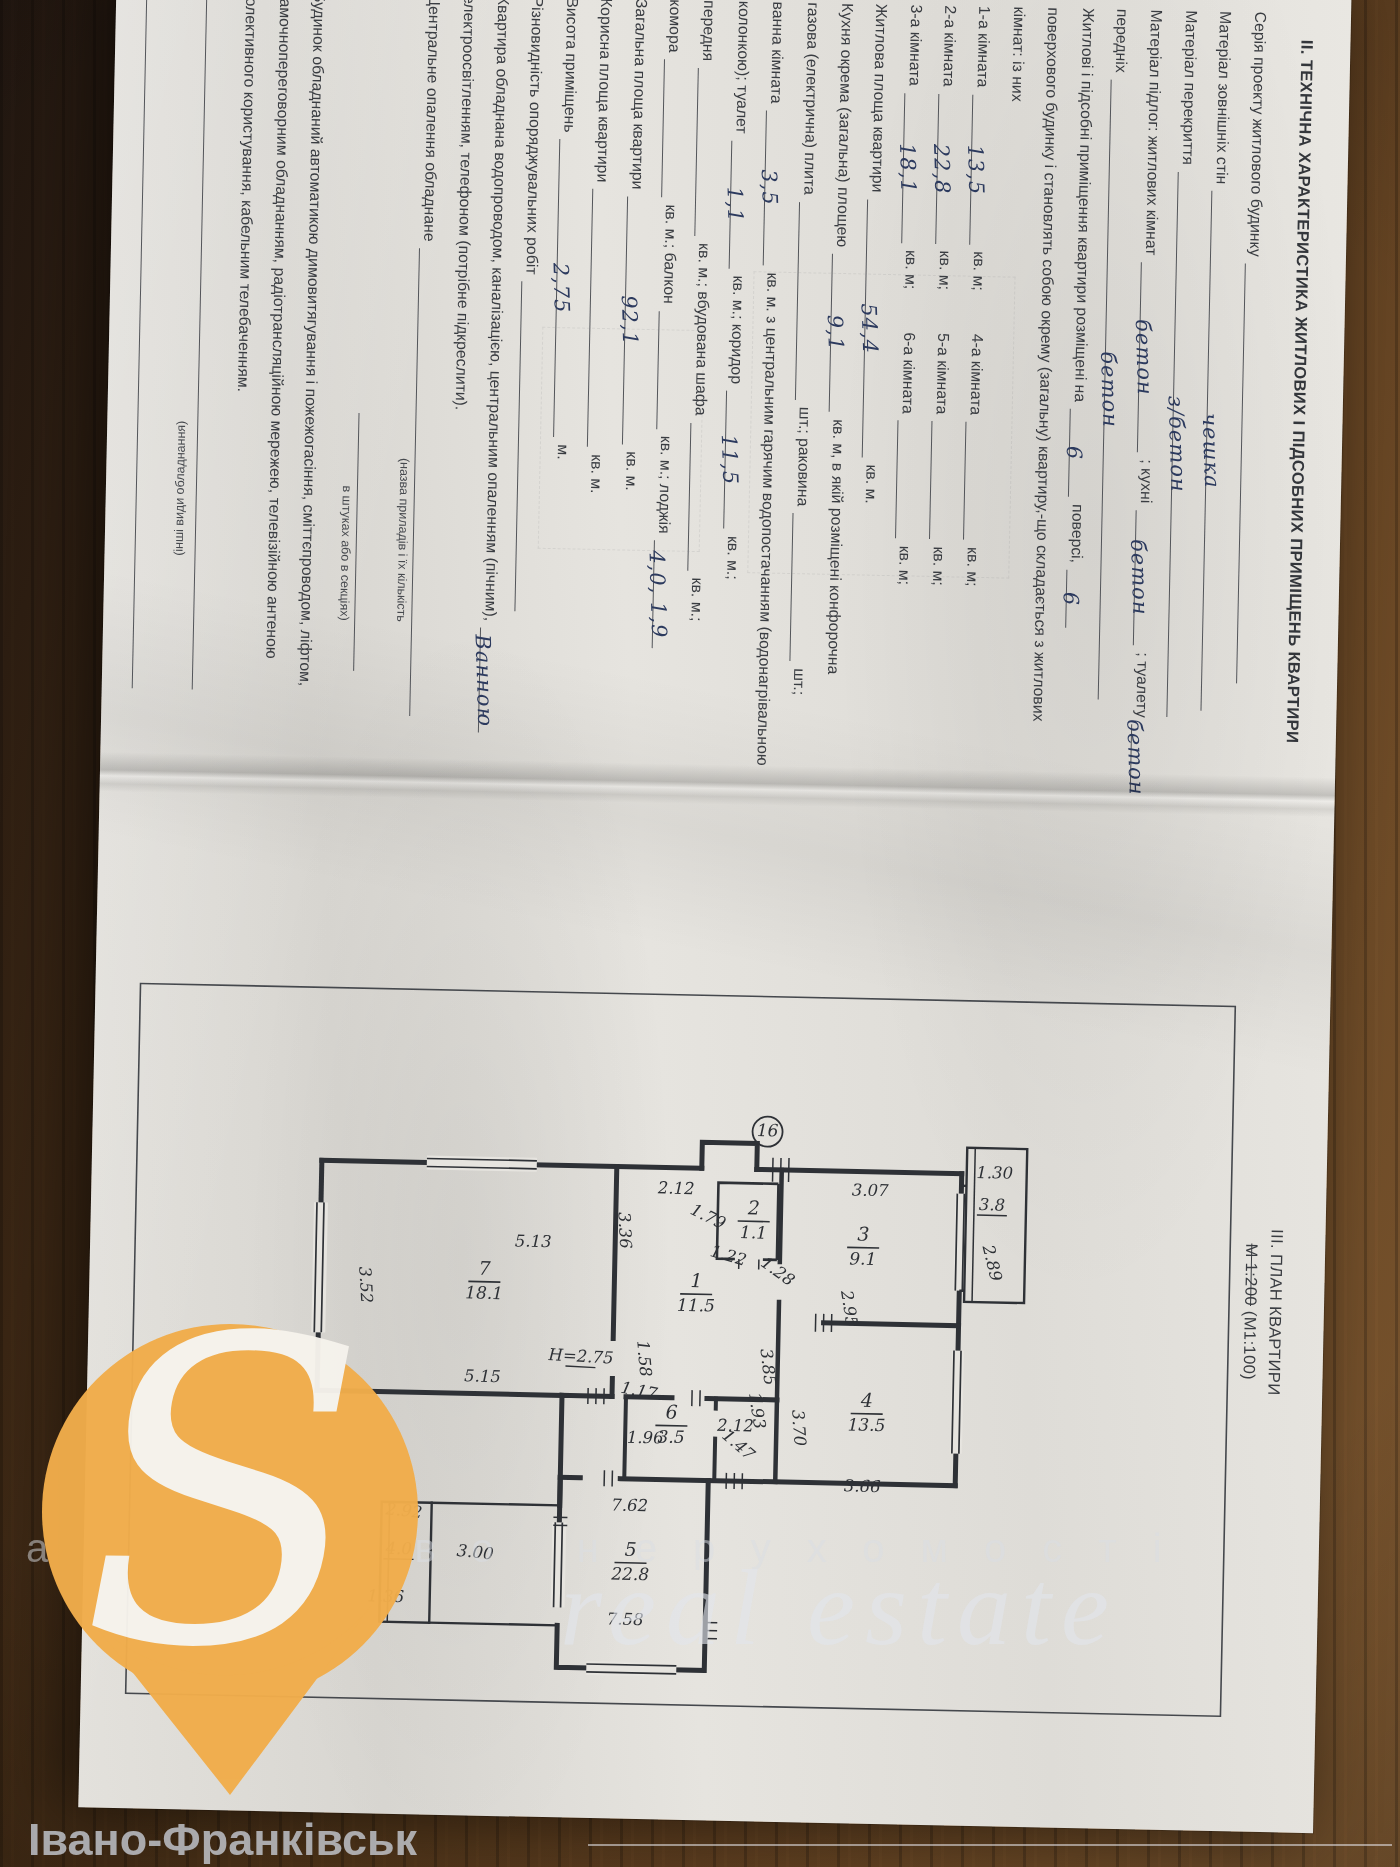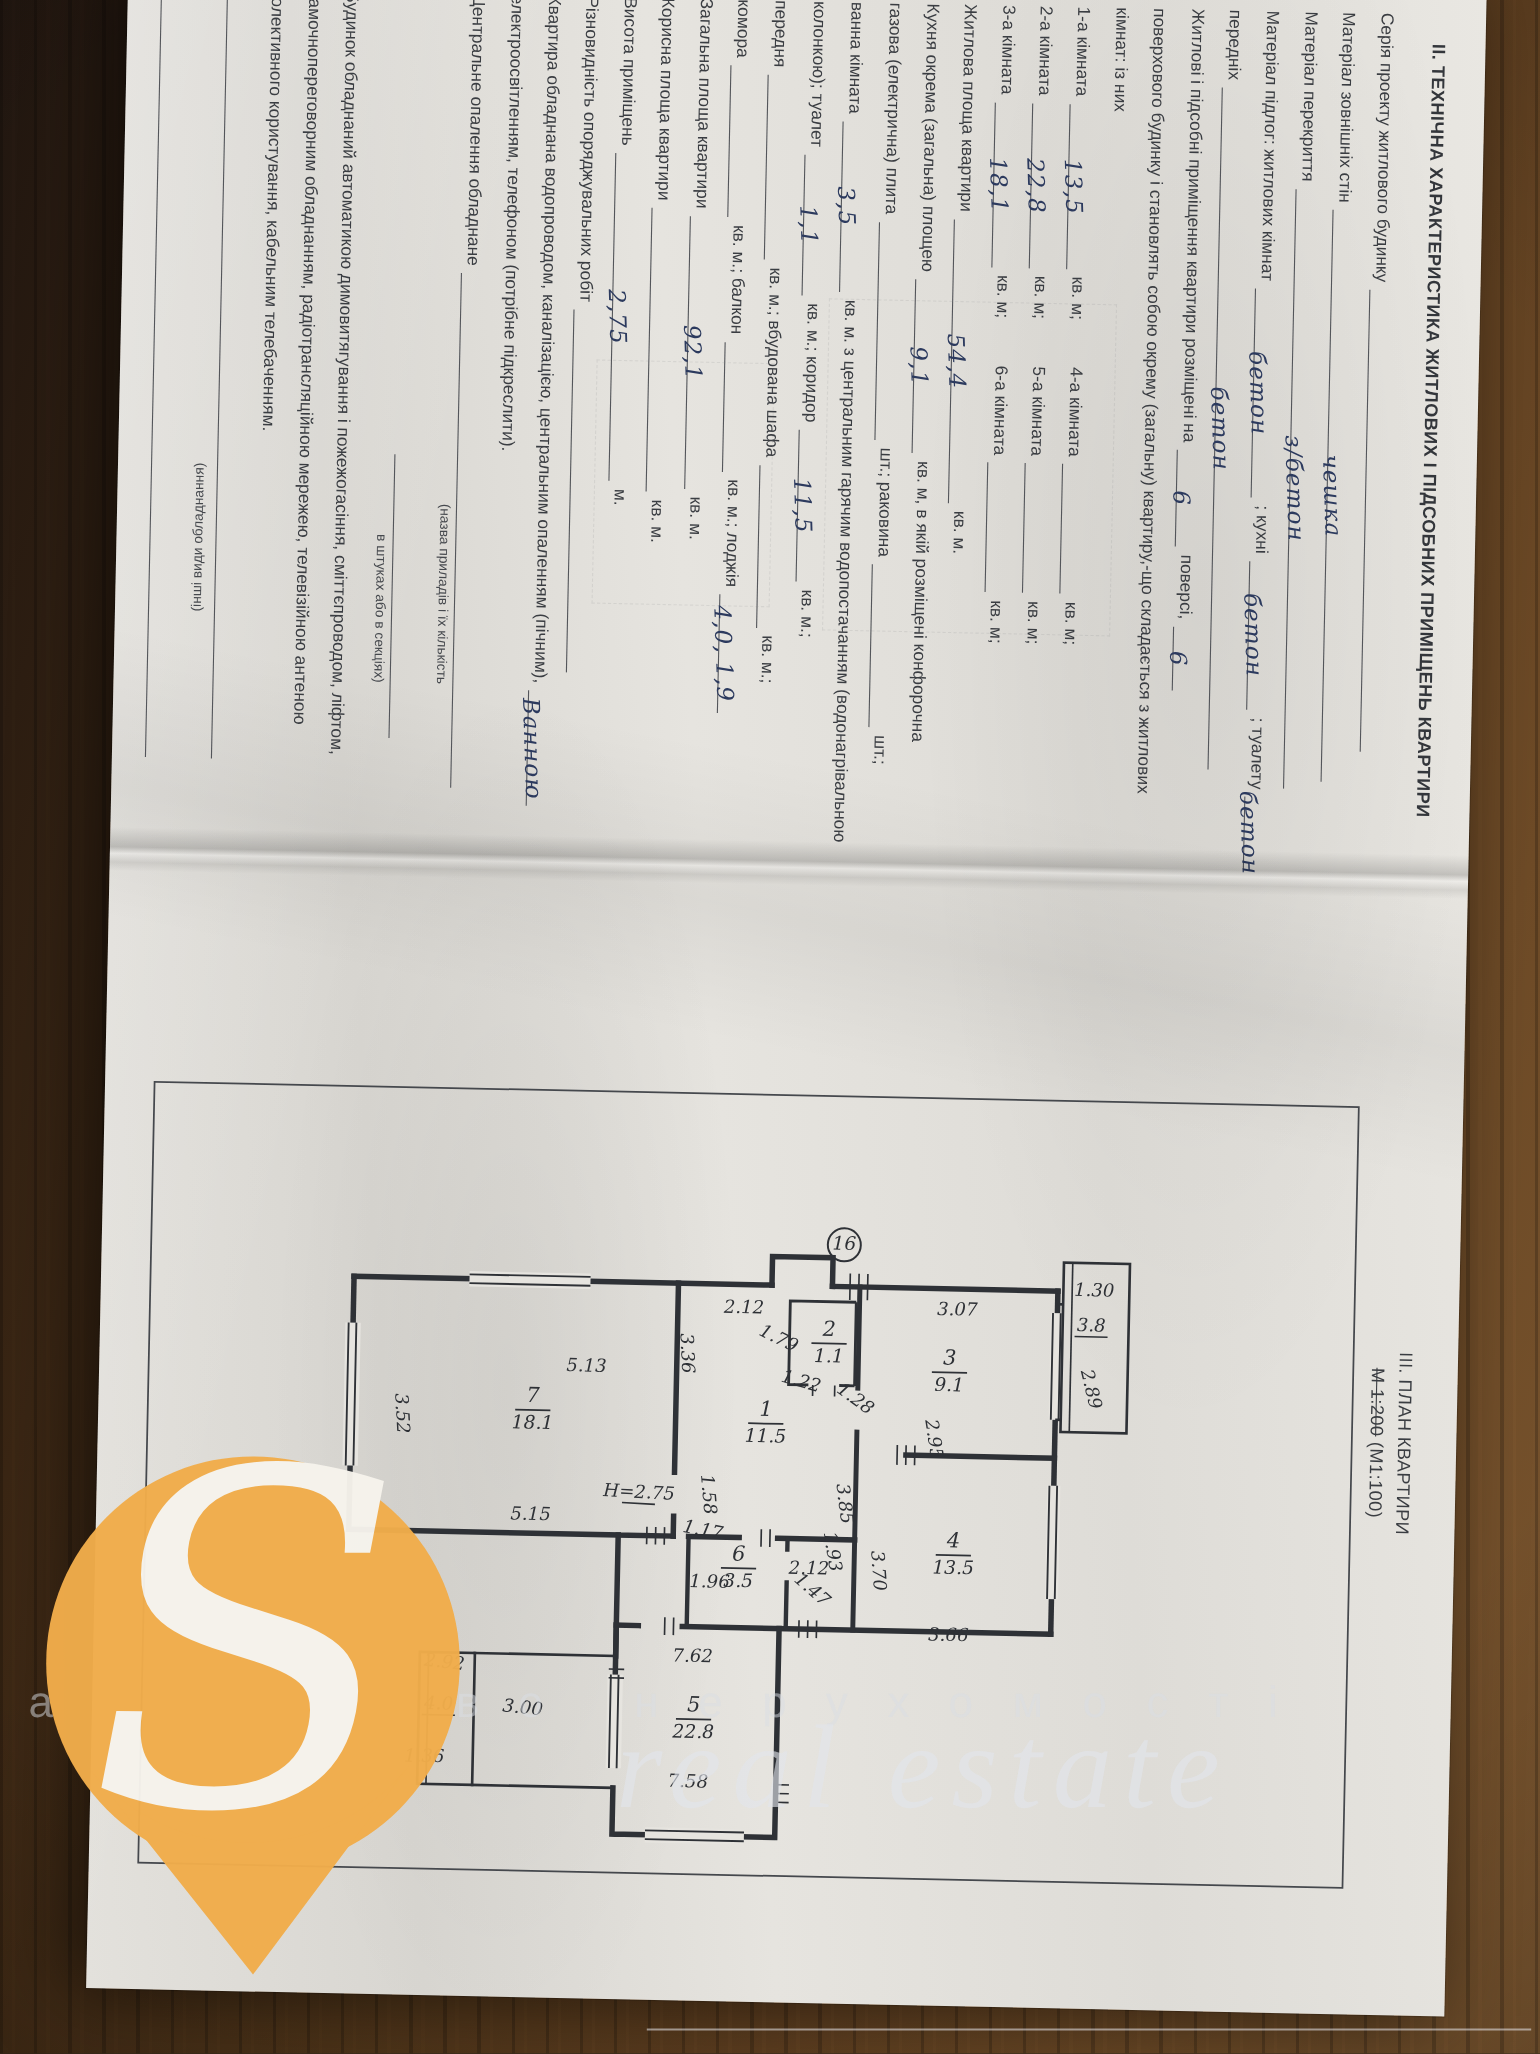--- a/index.html
+++ b/index.html
@@ -504,15 +504,16 @@
   <div class="wm">
     <div class="wm-agency">агентство нерухомості</div>
     <div class="wm-estate">real estate</div>
     <svg width="470" height="537" style="position:absolute;left:20px;top:1310px">
       <g opacity="0.97">
         <circle cx="210" cy="202" r="188" fill="#F1AD4B"></circle>
         <path d="M63,300 L210,485 L352,295 A188,188 0 0 1 63,300 Z" fill="#F1AD4B"></path>
         <text x="204" y="330" text-anchor="middle" font-family="DejaVu Serif" font-style="italic" font-size="420" fill="#f6f3ec">S</text>
       </g>
     </svg>
+    <div class="wm-city">Івано-Франківськ</div>
     <div class="wm-line"></div>
   </div>
 </div>
 
 </body></html>

